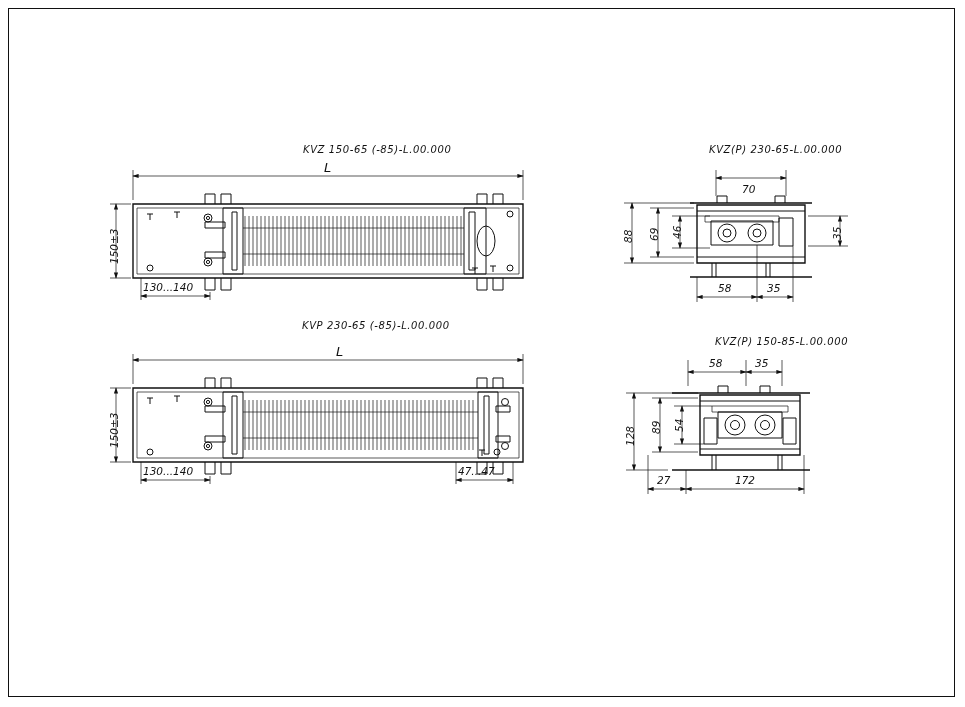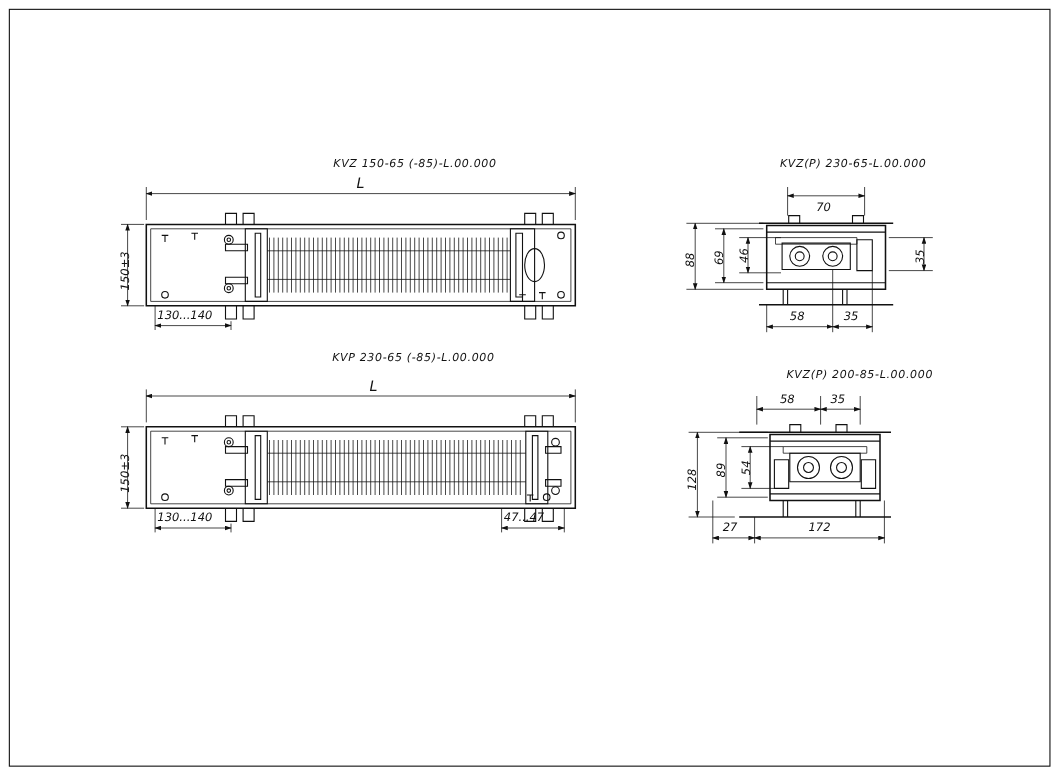--- a/index.html
+++ b/index.html
@@ -415,21 +415,21 @@
       <line class="thin" x1="686" y1="489" x2="804" y2="489" marker-start="url(#arS)" marker-end="url(#ar)"></line>
     </g>
   </svg>
 
   <div class="ttl" style="left:303px; top:144px;">KVZ 150-65 (-85)-L.00.000</div>
 
   <div class="ttl" style="left:302px; top:320px;">KVP 230-65 (-85)-L.00.000</div>
 
   <div class="ttl" style="left:709px; top:144px;">KVZ(P) 230-65-L.00.000</div>
 
-  <div class="ttl" style="left:715px; top:336px;">KVZ(P) 200-85-L.00.000</div>
+  <div class="ttl" style="left:715px; top:336px;">KVZ(P) 150-85-L.00.000</div>
 
   <div class="lbl-L" style="left:324px; top:160px;">L</div>
 
   <div class="dim vert" style="left:108px; top:264px;">150±3</div>
 
   <div class="dim" style="left:143px; top:281px;">130...140</div>
 
   <div class="lbl-L" style="left:336px; top:344px;">L</div>
 
   <div class="dim vert" style="left:108px; top:448px;">150±3</div>

